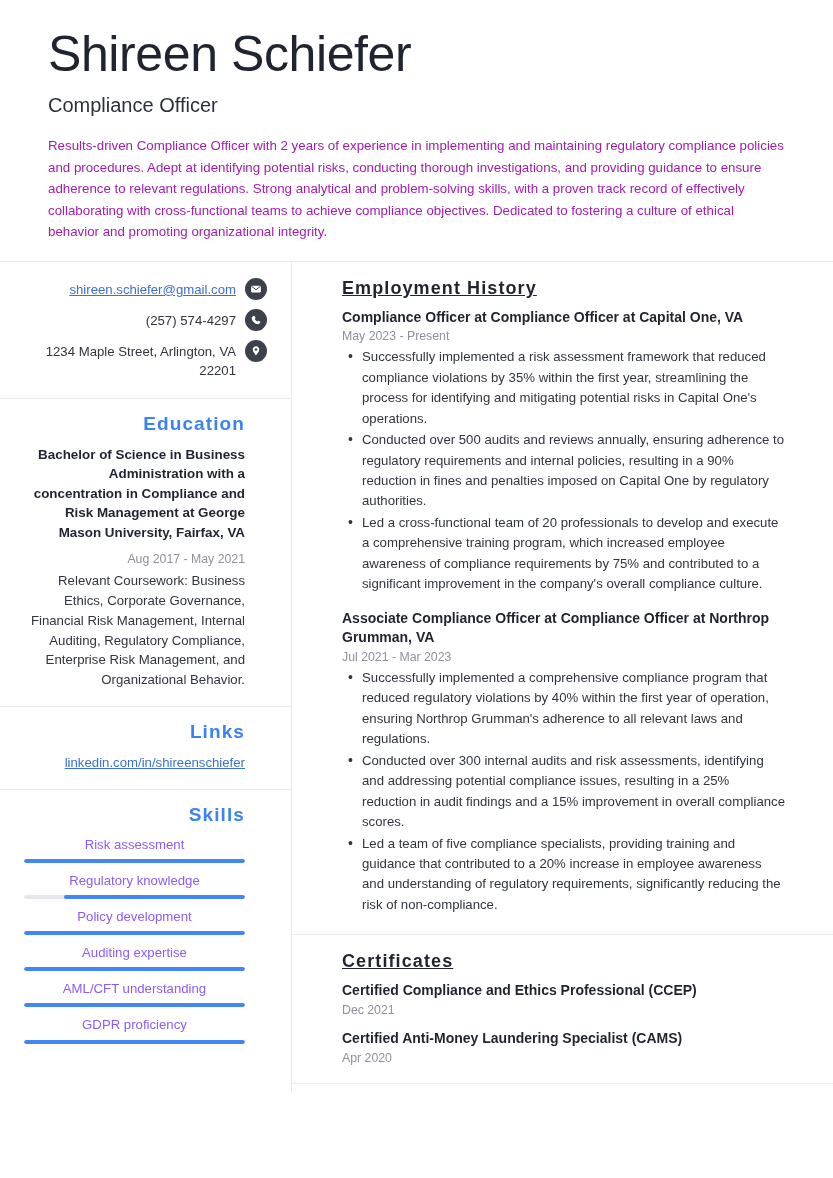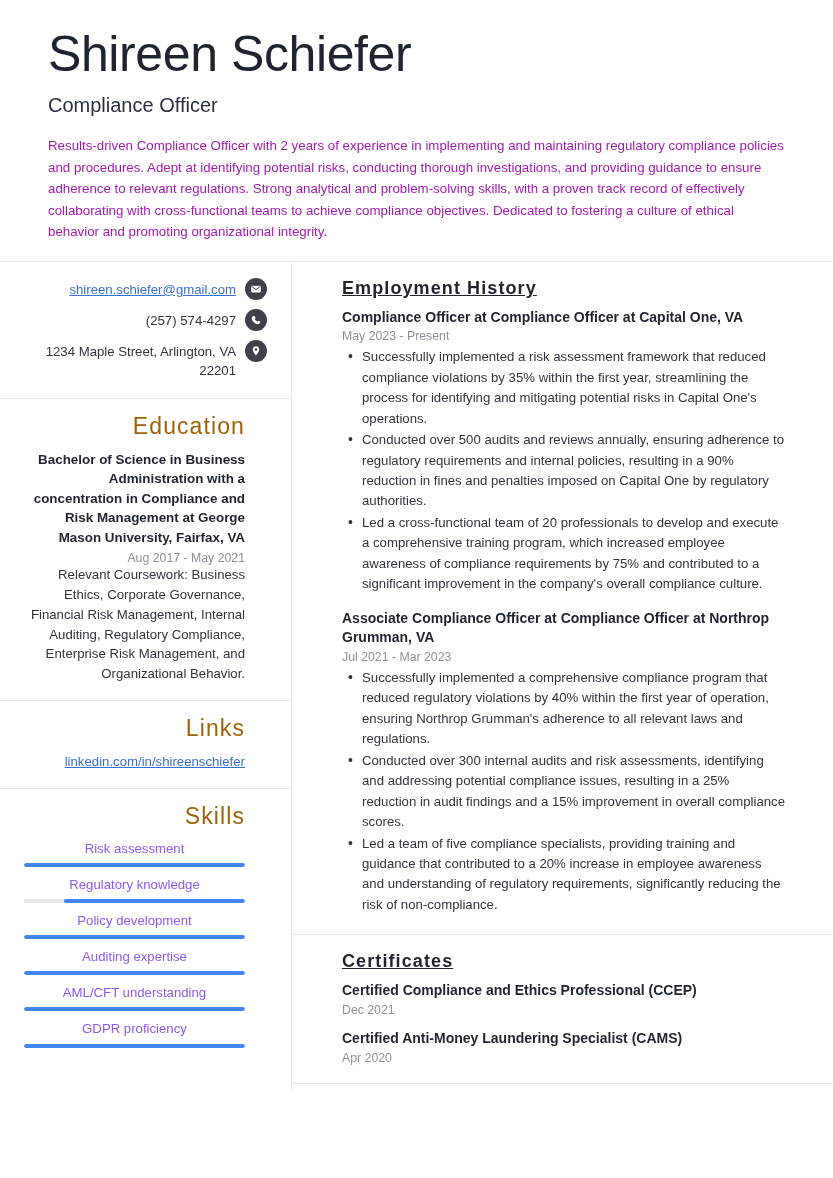--- a/index.html
+++ b/index.html
@@ -95,37 +95,38 @@
     flex: 0 0 22px;
     border-radius: 50%;
     background: #3c414c;
     display: flex;
     align-items: center;
     justify-content: center;
   }
   .badge svg { display: block; }
 
   .lsection-title {
-    font-size: 23px;
-    font-weight: 400;
+    font-size: 19px;
+    font-weight: 700;
     letter-spacing: 1.1px;
-    color: #a16207;
+    color: #3b82f6;
     margin-bottom: 10px;
   }
 
   .edu-degree {
     font-size: 13.4px;
     font-weight: 700;
     line-height: 1.45;
     color: #1f2430;
-    margin-bottom: 4px;
+    margin-bottom: 10px;
   }
   .edu-date {
     font-size: 12.3px;
     color: #8d919b;
+    margin-bottom: 5px;
   }
   .edu-desc {
     font-size: 13.2px;
     line-height: 1.5;
     color: #31353f;
   }
 
   .link-item {
     font-size: 13.2px;
     color: #3b6fd4;

